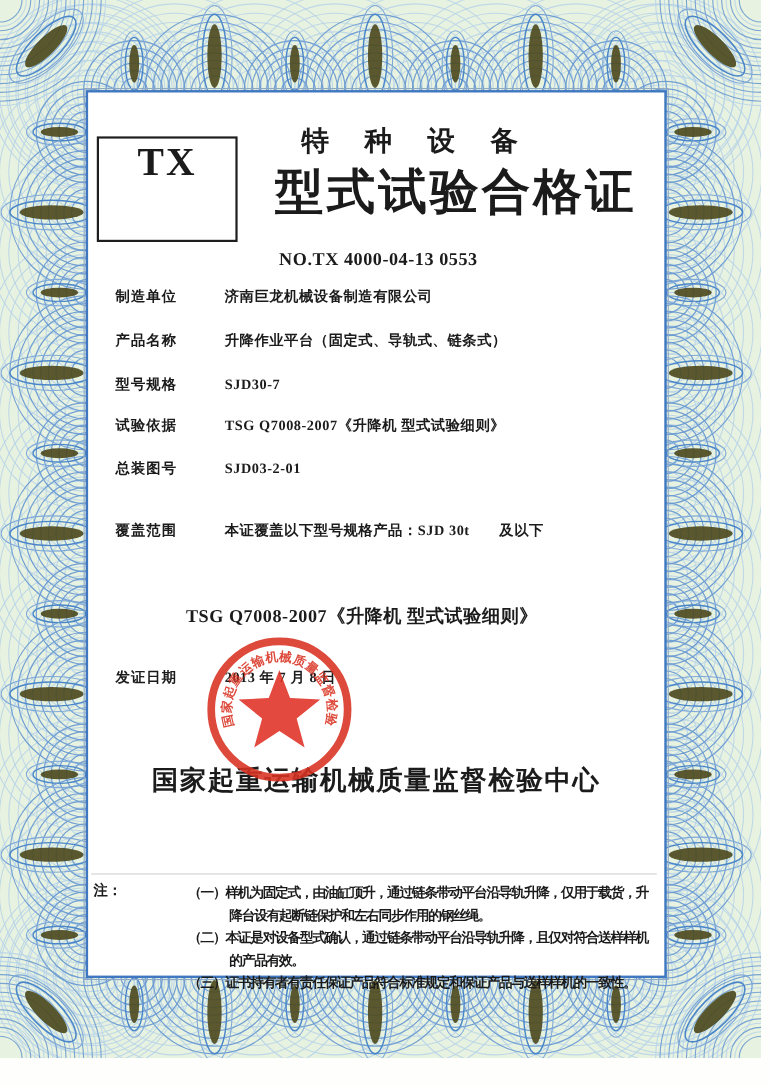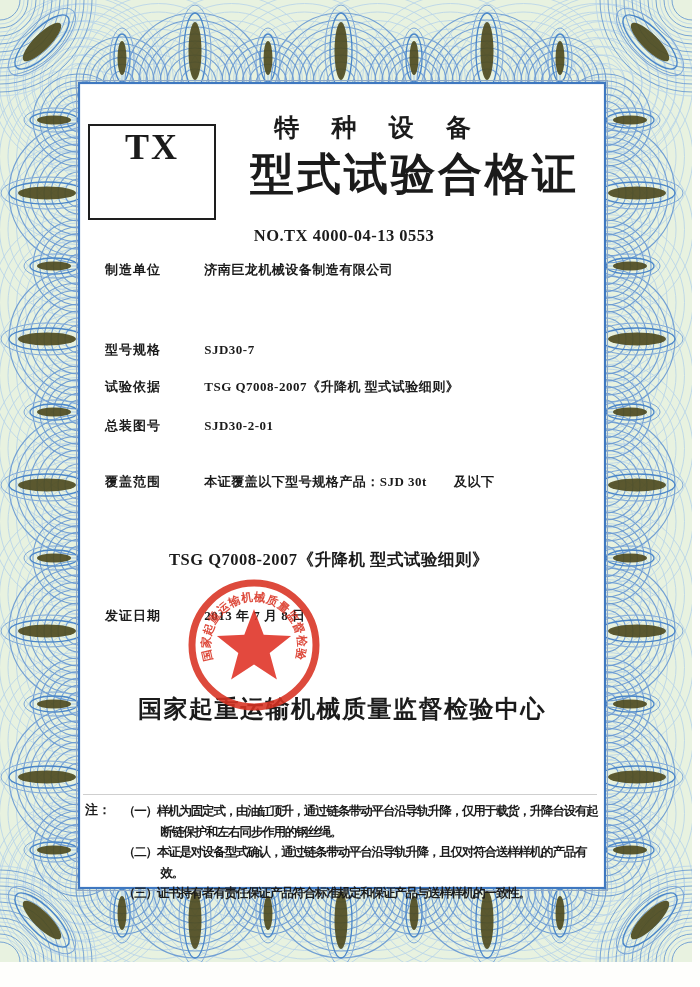--- a/index.html
+++ b/index.html
@@ -18,21 +18,21 @@
            font-size:16.5px;font-weight:700;letter-spacing:.5px;}
   .field{position:absolute;left:26px;white-space:nowrap;font-size:13px;font-weight:600;}
   .flabel{display:inline-block;width:70px;letter-spacing:1px;}
   .fvalue{display:inline-block;margin-left:26px;letter-spacing:.5px;}
   .covline{position:absolute;left:90px;font-size:16.5px;font-weight:600;white-space:nowrap;letter-spacing:.5px;}
   .authority{position:absolute;left:0;top:610px;width:526px;text-align:center;
              font-size:24px;font-weight:700;letter-spacing:1.5px;white-space:nowrap;}
   .notes-rule{position:absolute;left:4px;top:711px;width:514px;border-top:1px solid #cfcfcf;}
   .notes{position:absolute;left:6px;top:718px;width:514px;display:flex;}
   .notes-label{width:38px;font-size:13px;font-weight:700;flex:none;}
-  .notes-list{flex:1;}
+  .notes-list{flex:1;margin-left:48px;}
   .note{font-size:12.5px;line-height:20.5px;font-weight:600;letter-spacing:-1.2px;
         padding-left:3em;text-indent:-3em;}
   .seal{position:absolute;left:179px;top:570px;opacity:.88;}
 </style>
 </head>
 <body>
 
 <div class="page">
 
   <svg id="border-svg" width="700" height="987">
@@ -888,31 +888,35 @@
     </div>
 
     <div class="head-small">特 种 设 备</div>
     <div class="head-title">型式试验合格证</div>
     <div class="cert-no">NO.TX 4000-04-13 0553</div>
 
     <div class="field" style="top:178px">
       <span class="flabel">制造单位</span>
       <span class="fvalue">济南巨龙机械设备制造有限公司</span>
     </div>
+    <div class="field" style="top:218px">
+      <span class="flabel">产品名称</span>
+      <span class="fvalue">升降作业平台（固定式、导轨式、链条式）</span>
+    </div>
     <div class="field" style="top:258px">
       <span class="flabel">型号规格</span>
       <span class="fvalue">SJD30-7</span>
     </div>
     <div class="field" style="top:295px">
       <span class="flabel">试验依据</span>
       <span class="fvalue">TSG Q7008-2007《升降机 型式试验细则》</span>
     </div>
     <div class="field" style="top:334px">
       <span class="flabel">总装图号</span>
-      <span class="fvalue">SJD30-2-01</span>
+      <span class="fvalue">SJD03-2-01</span>
     </div>
 
     <div class="field" style="top:390px">
       <span class="flabel">覆盖范围</span>
       <span class="fvalue">本证覆盖以下型号规格产品：SJD 30t　　及以下</span>
     </div>
     <div class="covline" style="top:466px">TSG Q7008-2007《升降机 型式试验细则》</div>
 
     <div class="field" style="top:524px">
       <span class="flabel">发证日期</span>

